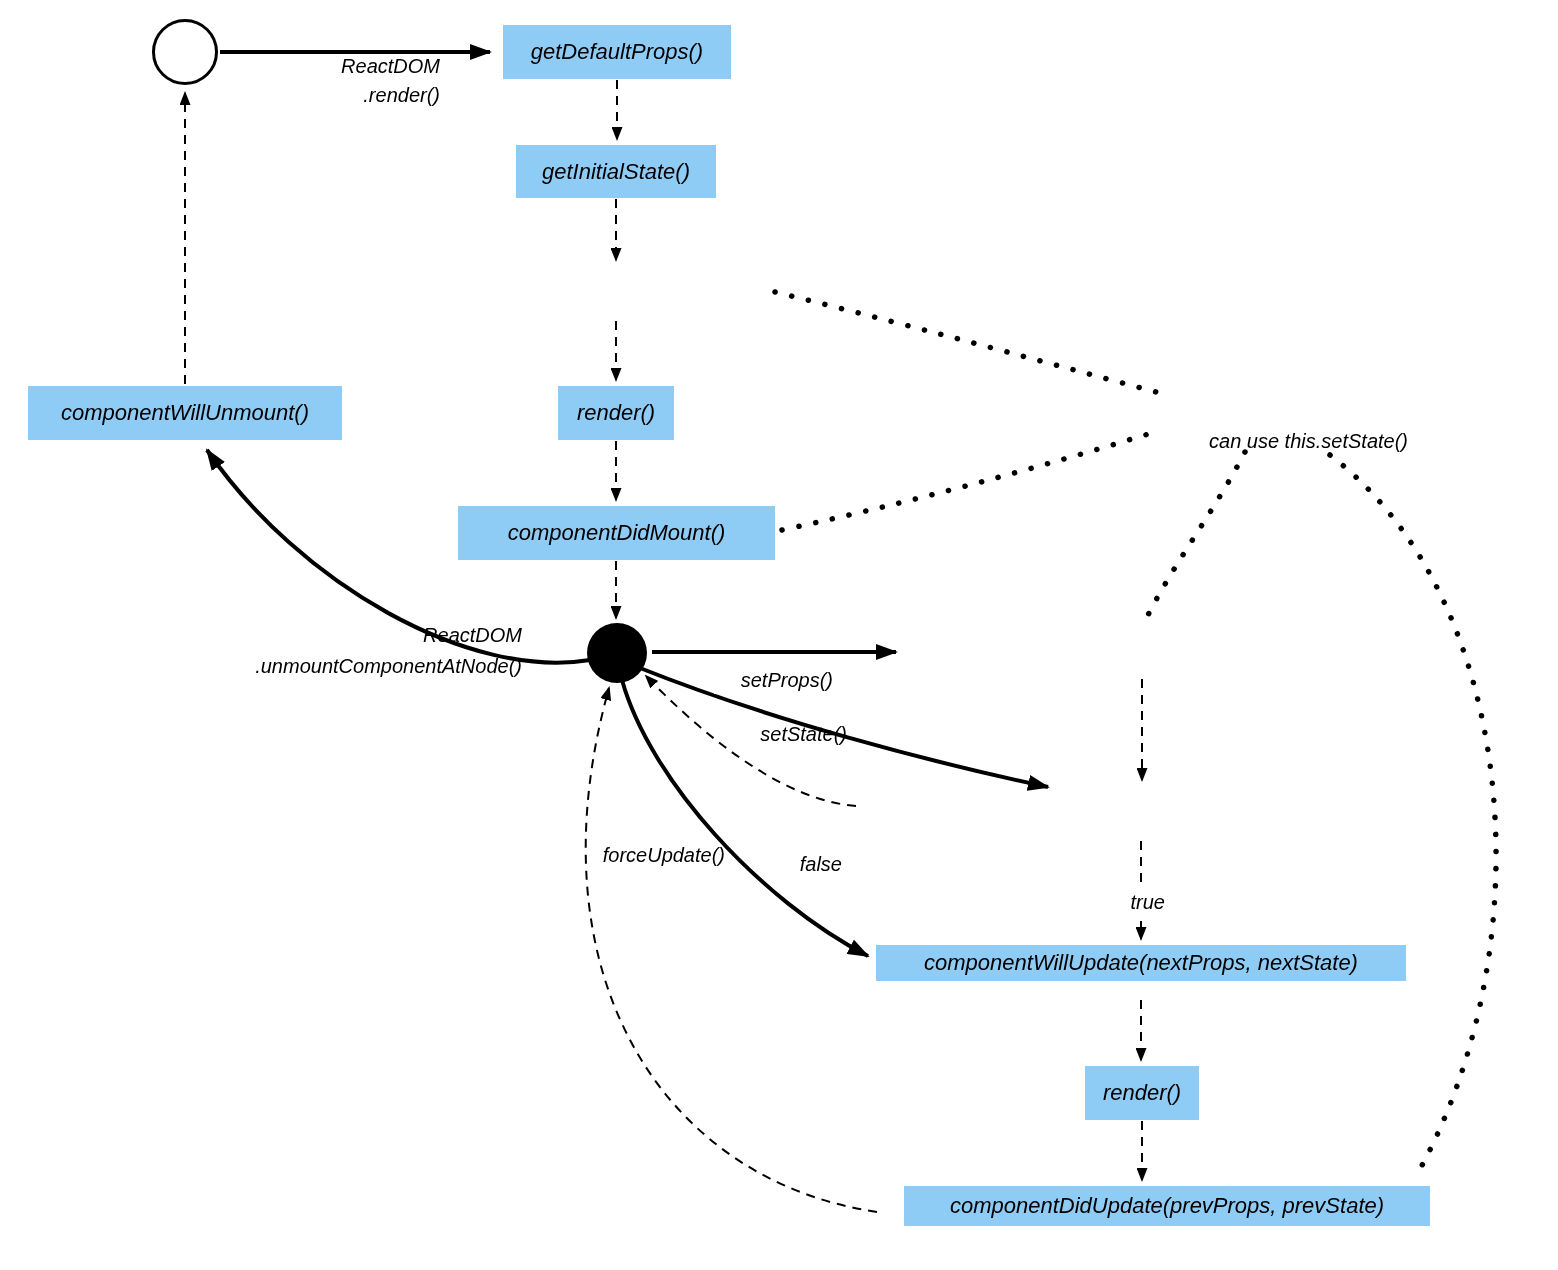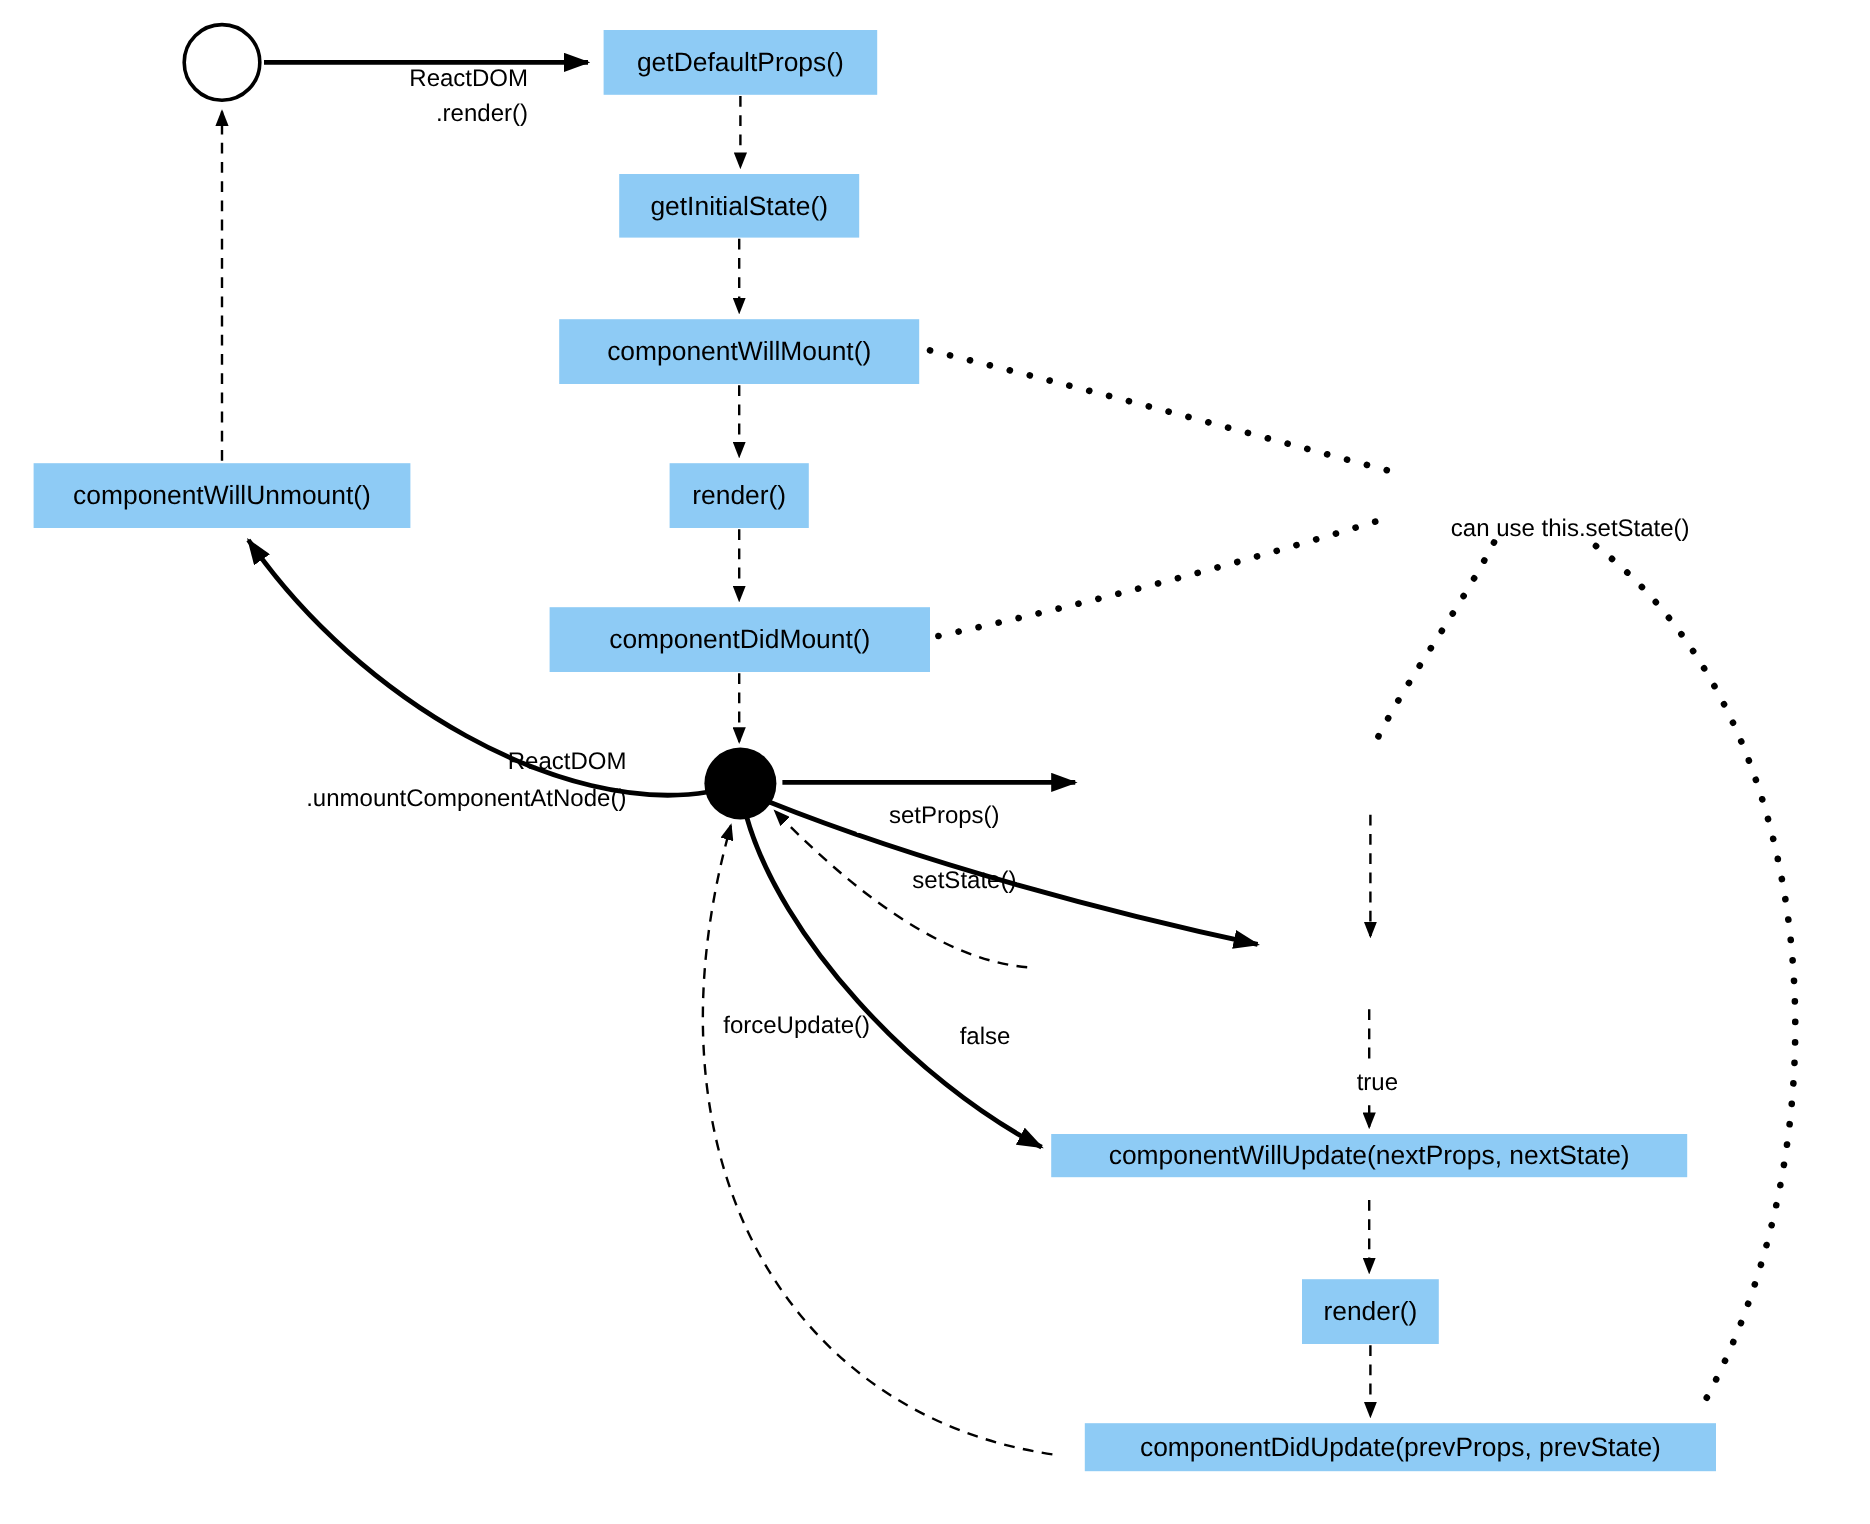--- a/index.html
+++ b/index.html
@@ -9,20 +9,21 @@
     --background:#FFFFFF;
   }
   *{margin:0;padding:0;box-sizing:border-box;}
   html,body{background:var(--background);}
   body{font-family:"Liberation Sans", sans-serif;}
   .canvas{
     position:relative;
     width:1558px;height:1270px;
     background:var(--background);
     overflow:hidden;
+    font-style:italic;
   }
   svg.wires{position:absolute;left:0;top:0;z-index:1;}
   .node{
     position:absolute;z-index:2;
     background:var(--node-fill);
     color:var(--node-text);
     font-size:22px;
     display:flex;align-items:center;justify-content:center;
     text-align:center;
     white-space:nowrap;
@@ -90,21 +91,20 @@
     <path class="dotted-line" d="M 782 530 C 940 496 1070 458 1155 432"></path>
     <path class="dotted-line" d="M 1245 452 C 1215 510 1175 562 1148 615"></path>
     <path class="dotted-line" d="M 1330 455 C 1520 600 1545 950 1415 1178"></path>
   </svg>
 
   <div class="start-circle" style="left:152px;top:19px;"></div>
   <div class="hub-dot" style="left:587px;top:623px;"></div>
 
   <div class="node" style="left:503px;top:25px;width:228px;height:54px;">getDefaultProps()</div>
   <div class="node" style="left:516px;top:145px;width:200px;height:53px;">getInitialState()</div>
-  <div class="node" style="left:466px;top:266px;width:300px;height:54px;">componentWillMount()</div>
   <div class="node" style="left:558px;top:386px;width:116px;height:54px;">render()</div>
   <div class="node" style="left:28px;top:386px;width:314px;height:54px;">componentWillUnmount()</div>
   <div class="node" style="left:458px;top:506px;width:317px;height:54px;">componentDidMount()</div>
   <div class="node" style="left:876px;top:945px;width:530px;height:36px;">componentWillUpdate(nextProps, nextState)</div>
   <div class="node" style="left:1085px;top:1066px;width:114px;height:54px;">render()</div>
   <div class="node" style="left:904px;top:1186px;width:526px;height:40px;">componentDidUpdate(prevProps, prevState)</div>
 
   <div class="edge-label multiline" style="left:280px;top:24px;width:160px;line-height:29px;">ReactDOM
 .render()</div>
   <div class="edge-label multiline" style="left:168px;top:592px;width:354px;line-height:31px;">ReactDOM

